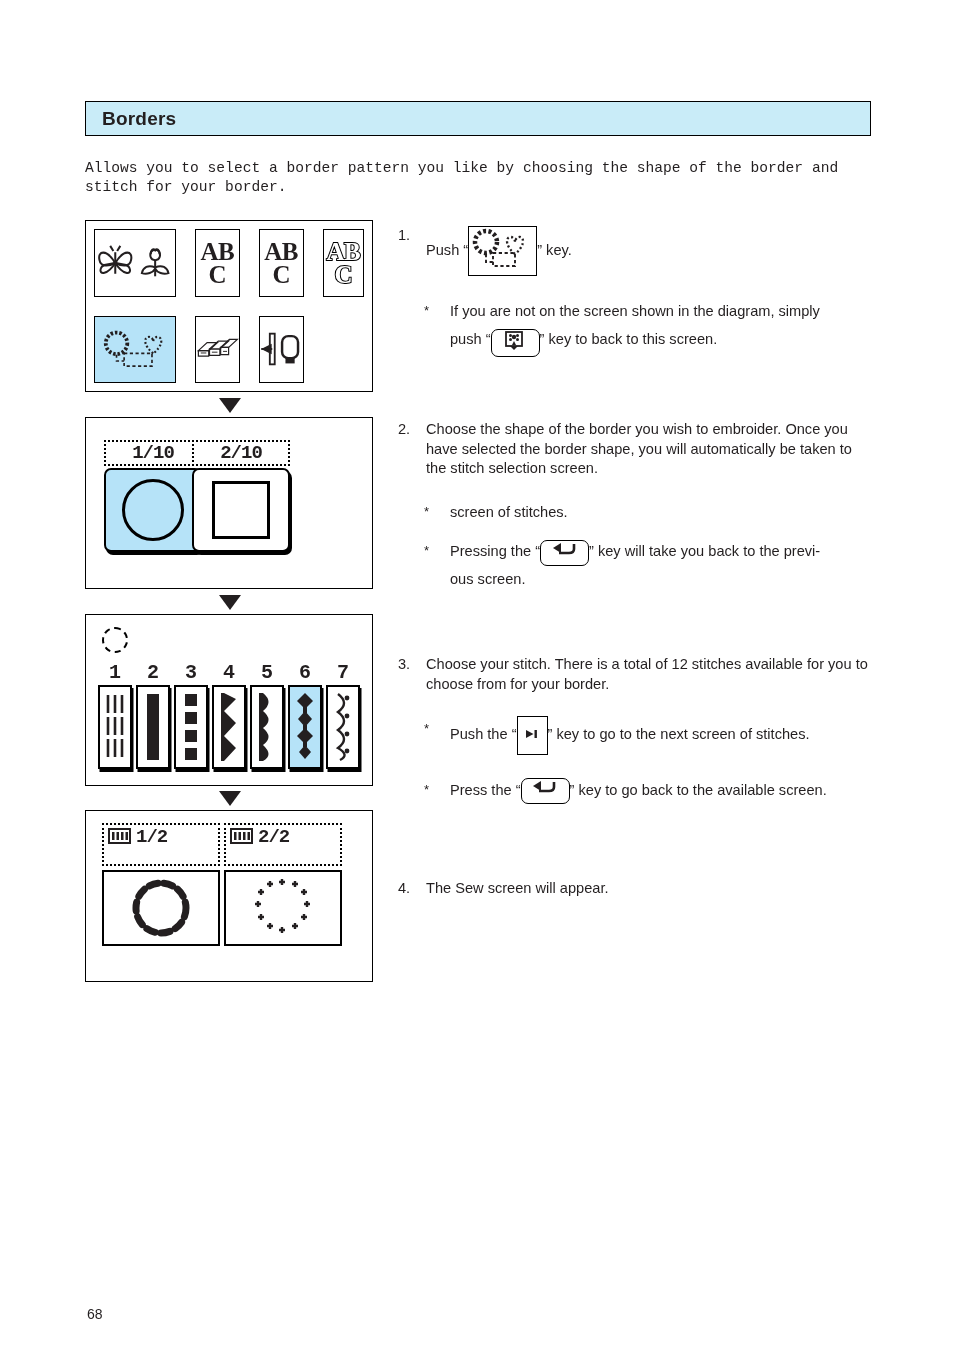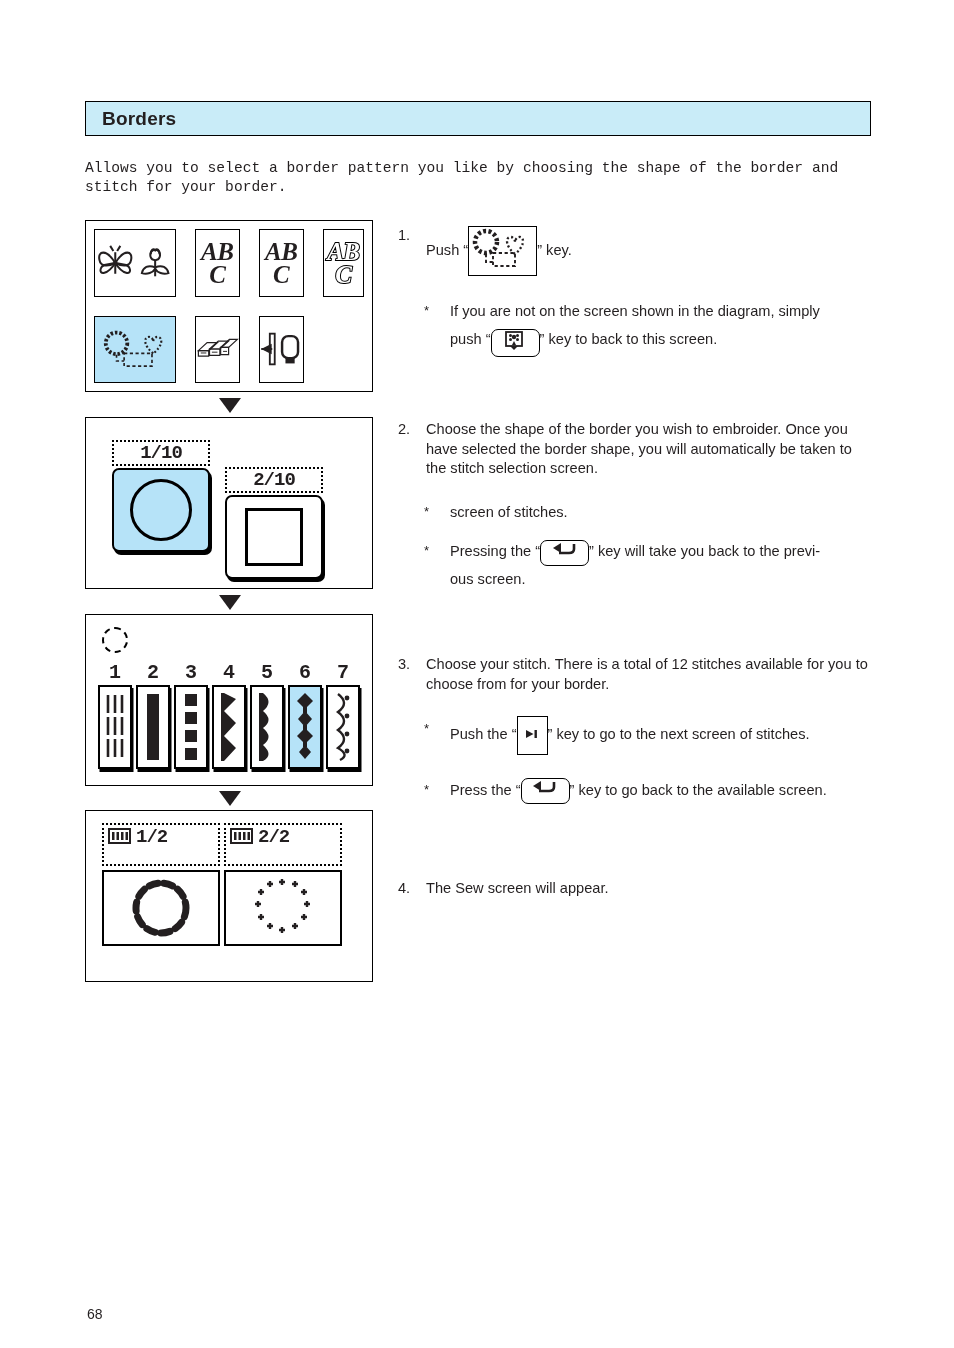--- a/index.html
+++ b/index.html
@@ -79,21 +79,20 @@
   .menu-grid {
     position: absolute;
     left: 8px;
     top: 8px;
     right: 8px;
     bottom: 8px;
     display: grid;
     grid-template-columns: 1.82fr 1fr 1fr 0.92fr;
     grid-template-rows: 1fr 1fr;
     gap: 19px;
-    font-style: italic;
   }
   .menu-cell {
     border: 1.6px solid #000;
     background: #fff;
     position: relative;
     display: flex;
     align-items: center;
     justify-content: center;
     overflow: hidden;
   }
@@ -120,22 +119,22 @@
     left: 14px;
     top: 22px;
     right: 14px;
     bottom: 12px;
   }
   .shape-col {
     position: absolute;
     top: 0;
     width: 98px;
   }
-  #shape-col-1 { left: 12px; text-align: center; }
-  #shape-col-2 { left: 125px; margin-top: 27px; }
+  #shape-col-1 { left: 4px; text-align: center; }
+  #shape-col-2 { left: 92px; }
   .page-tag {
     position: relative;
     height: 26px;
     border: 2.2px dotted #000;
     box-sizing: border-box;
     display: flex;
     align-items: center;
     justify-content: center;
     font-family: "Liberation Mono", monospace;
     font-size: 19px;

